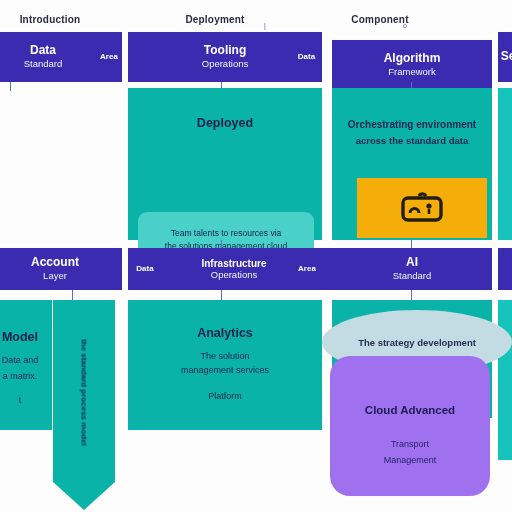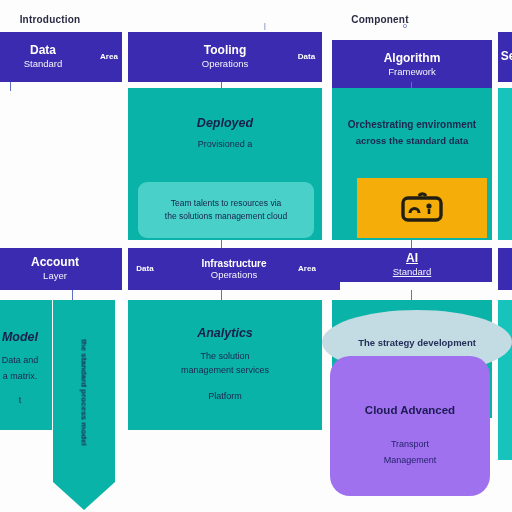--- a/index.html
+++ b/index.html
@@ -68,21 +68,20 @@
     filter: blur(0.15px);
   }
   .teal .h {
     position: absolute;
     left: 0; right: 0;
     font-size: 12.5px;
     font-weight: 700;
     text-align: center;
     color: #16204d;
     white-space: nowrap;
-    font-style: italic;
   }
   .teal .b {
     position: absolute;
     left: 0; right: 0;
     font-size: 9px;
     font-weight: 500;
     text-align: center;
     line-height: 1.45;
     color: #1d2550;
   }
@@ -95,20 +94,21 @@
     color: #16204d;
     font-size: 8.5px;
     line-height: 1.5;
     text-align: center;
     display: flex;
     align-items: center;
     justify-content: center;
     box-sizing: border-box;
     padding: 16px 8px;
     filter: blur(0.2px);
+    margin-top: 30px;
   }
   .orange {
     position: absolute;
     background: #f5ad09;
     display: flex;
     align-items: center;
     justify-content: center;
     filter: blur(0.15px);
   }
   .ellipse {
@@ -185,20 +185,21 @@
     font-size: 7px;
     color: #4a5aa8;
   }
 </style>
 </head>
 <body>
 
 <div id="canvas">
 
   <div class="col-label" style="left:0px; top:14px; width:100px;">Introduction</div>
+  <div class="col-label" style="left:160px; top:14px; width:110px;">Deployment</div>
   <div class="col-label" style="left:325px; top:14px; width:110px;">Component</div>
 
   <div class="tick" style="left:264px; top:22px;">|</div>
   <div class="tick" style="left:403px; top:22px;">o</div>
 
   <div class="band" style="left:-12px; top:32px; width:110px; height:50px;">
     <div class="t1">Data</div>
     <div class="t2">Standard</div>
   </div>
 
@@ -223,21 +224,20 @@
   <div class="band" style="left:498px; top:32px; width:24px; height:50px;">
     <div class="t1">Set</div>
   </div>
 
   <div class="conn conn-v" style="left:221px; top:82px; height:9px;"></div>
   <div class="conn conn-v" style="left:411px; top:82px; height:9px;"></div>
   <div class="conn conn-v" style="left:10px; top:82px; height:9px;"></div>
 
   <div class="teal" style="left:128px; top:88px; width:194px; height:152px;">
     <div class="h" style="top:28px;">Deployed</div>
-    <div class="b" style="top:50px;">Provisioned a</div>
   </div>
   <div class="subbox" style="left:138px; top:182px; width:176px; height:56px;">
     <span>
       <span>Team talents to resources via</span><br>
       <span>the solutions management cloud</span>
     </span>
   </div>
 
   <div class="teal" style="left:332px; top:88px; width:160px; height:152px;">
     <div class="b" style="top:30px; font-size:10px; font-weight:600;">Orchestrating environment</div>
@@ -270,21 +270,21 @@
   </div>
 
   <div class="band small" style="left:128px; top:248px; width:34px; height:42px;">
     <div class="t1">Data</div>
   </div>
 
   <div class="band small" style="left:292px; top:248px; width:30px; height:42px;">
     <div class="t1">Area</div>
   </div>
 
-  <div class="band" style="left:332px; top:248px; width:160px; height:34px;text-decoration:underline;">
+  <div class="band" style="left:332px; top:248px; width:160px; height:42px;">
     <div class="t1">AI</div>
     <div class="t2">Standard</div>
   </div>
 
   <div class="band" style="left:498px; top:248px; width:24px; height:42px;"></div>
 
   <div class="conn conn-v" style="left:72px; top:290px; height:10px;"></div>
   <div class="conn conn-v" style="left:221px; top:290px; height:10px;"></div>
   <div class="conn conn-v" style="left:411px; top:290px; height:10px;"></div>
 

